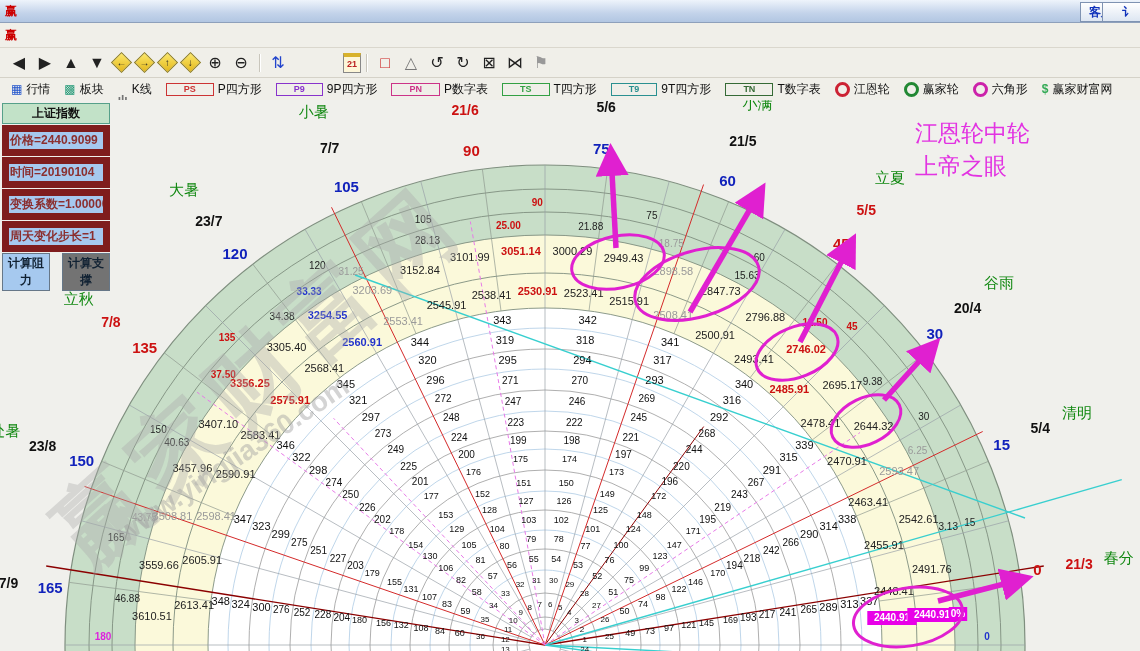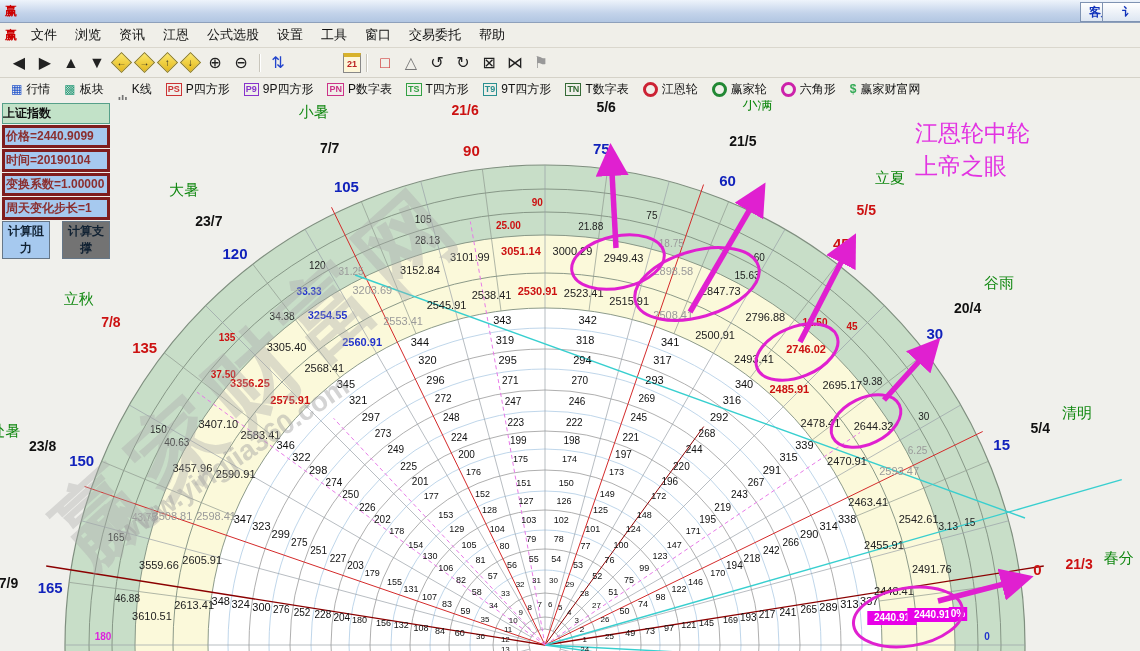--- a/index.html
+++ b/index.html
@@ -25,31 +25,31 @@
   .tsep{width:1px;height:18px;background:#c9c6bc;margin:0 5px;box-shadow:1px 0 0 #fff;}
   .dia{width:13px;height:13px;background:linear-gradient(135deg,#fce86a,#e3b71c);
     border:1px solid #8a7a20;transform:rotate(45deg);display:inline-flex;align-items:center;
     justify-content:center;margin:0 4px;}
   .dia>span{transform:rotate(-45deg);font-size:10px;font-weight:bold;color:#222;line-height:1;}
   .cal{width:16px;height:15px;border:1px solid #888;background:#fdf6d8;border-top:4px solid #d8b22a;
     font-size:9px;font-weight:bold;color:#b22;display:inline-flex;align-items:center;justify-content:center;margin-left:26px;}
   .ribbon{position:absolute;left:0;top:78px;width:1140px;height:22px;background:#f0efe9;
     border-bottom:1px solid #c9c6bc;display:flex;align-items:center;font-size:12px;color:#111;padding-left:4px;}
   .ri{display:inline-flex;align-items:center;gap:4px;padding:1px 7px;cursor:default;}
-  .chip{font-size:9px;font-weight:bold;border:1px solid;padding:0 1px;line-height:11px;}
+  .chip{font-size:9px;font-weight:bold;border:1px solid;padding:0 17px;line-height:11px;}
   .donut{width:9px;height:9px;border-radius:50%;border:3px solid;}
   .glyph-ic{font-size:12px;line-height:1;}
   
   .chart{position:absolute;left:0;top:100px;width:1140px;height:551px;background:#f0f0ec;}
   .chart svg{position:absolute;left:0;top:0;}
   
   .panel{position:absolute;left:2px;top:3px;width:108px;font-size:12px;z-index:5;}
-  .panel .hd{background:#c2e2c8;border:1px solid #56a08a;text-align:left;font-weight:bold;
+  .panel .hd{background:#c2e2c8;border:1px solid #56a08a;text-align:center;font-weight:bold;
     color:#111;padding:1px 0;margin-bottom:1px;}
-  .panel .row{background:#a6c9ef;border:3px solid #7f1d1d;color:#8b2f2f;font-weight:bold;
+  .panel .row{background:#a6c9ef;border:7px solid #7f1d1d;color:#8b2f2f;font-weight:bold;
     padding:0 1px;margin-bottom:1px;white-space:nowrap;overflow:hidden;}
   .panel .btns{display:flex;gap:12px;}
   .panel .btn{flex:1;text-align:center;font-weight:bold;border:1px solid #678;padding:1px 0;cursor:default;}
   .panel .btn.b1{background:#a6c9ef;color:#123;}
   .panel .btn.b2{background:#737373;color:#123;}
   
   .anno{position:absolute;left:915px;top:17px;width:240px;z-index:6;
     font-size:23px;font-weight:normal;line-height:33px;white-space:nowrap;}
   
   .wm{position:absolute;z-index:4;pointer-events:none;font-weight:bold;white-space:nowrap;}
@@ -63,32 +63,20 @@
 <body>
 
 <div class="titlebar">
   <span class="app-icon">赢</span>
   <div class="tb-btn" style="right:18px;">客服</div>
   <div class="tb-btn" style="right:-14px;width:34px;">讠</div>
 </div>
 
 <div class="menubar">
   <span class="app-icon">赢</span>
-  <span id="menu-items" style="display:flex;">
-      <span class="mi">文件</span>
-      <span class="mi">浏览</span>
-      <span class="mi">资讯</span>
-      <span class="mi">江恩</span>
-      <span class="mi">公式选股</span>
-      <span class="mi">设置</span>
-      <span class="mi">工具</span>
-      <span class="mi">窗口</span>
-      <span class="mi">交易委托</span>
-      <span class="mi">帮助</span>
-    </span>
 </div>
 
 <div class="toolbar" id="toolbar">
     <span class="ti">◀</span>
     <span class="ti">▶</span>
     <span class="ti">▲</span>
     <span class="ti">▼</span>
     <span class="dia">
       <span>←</span>
     </span>

